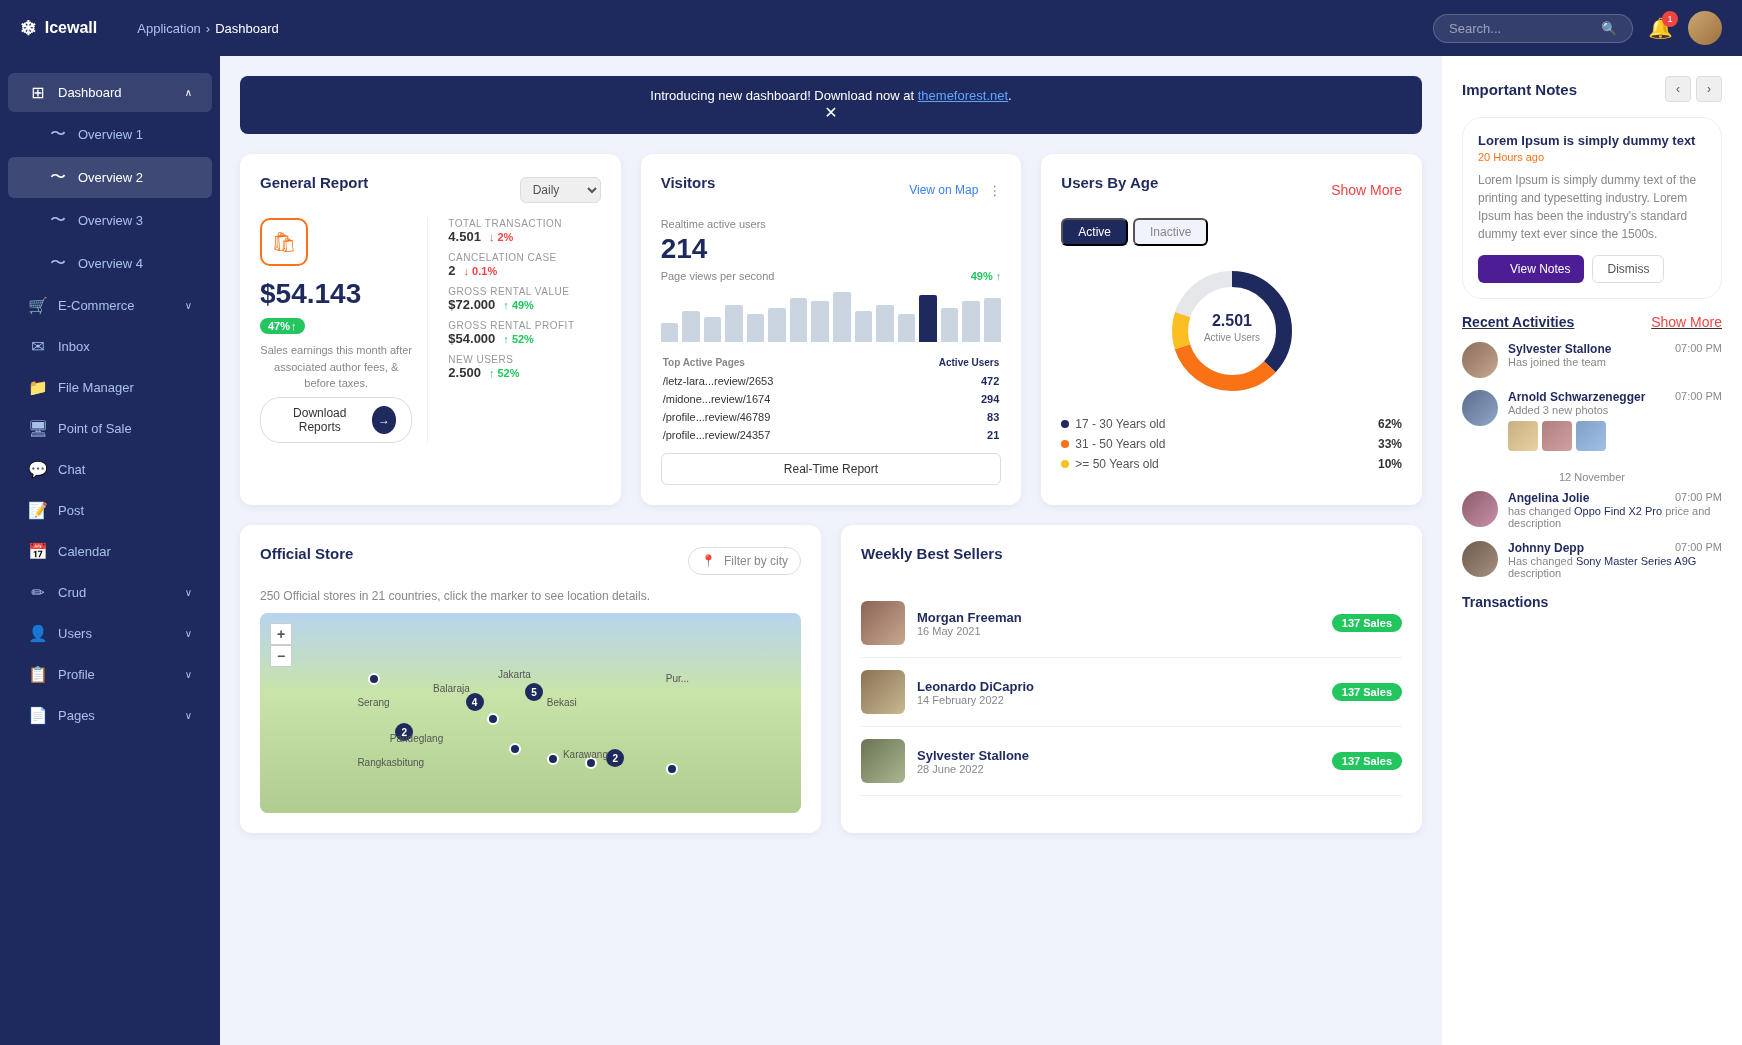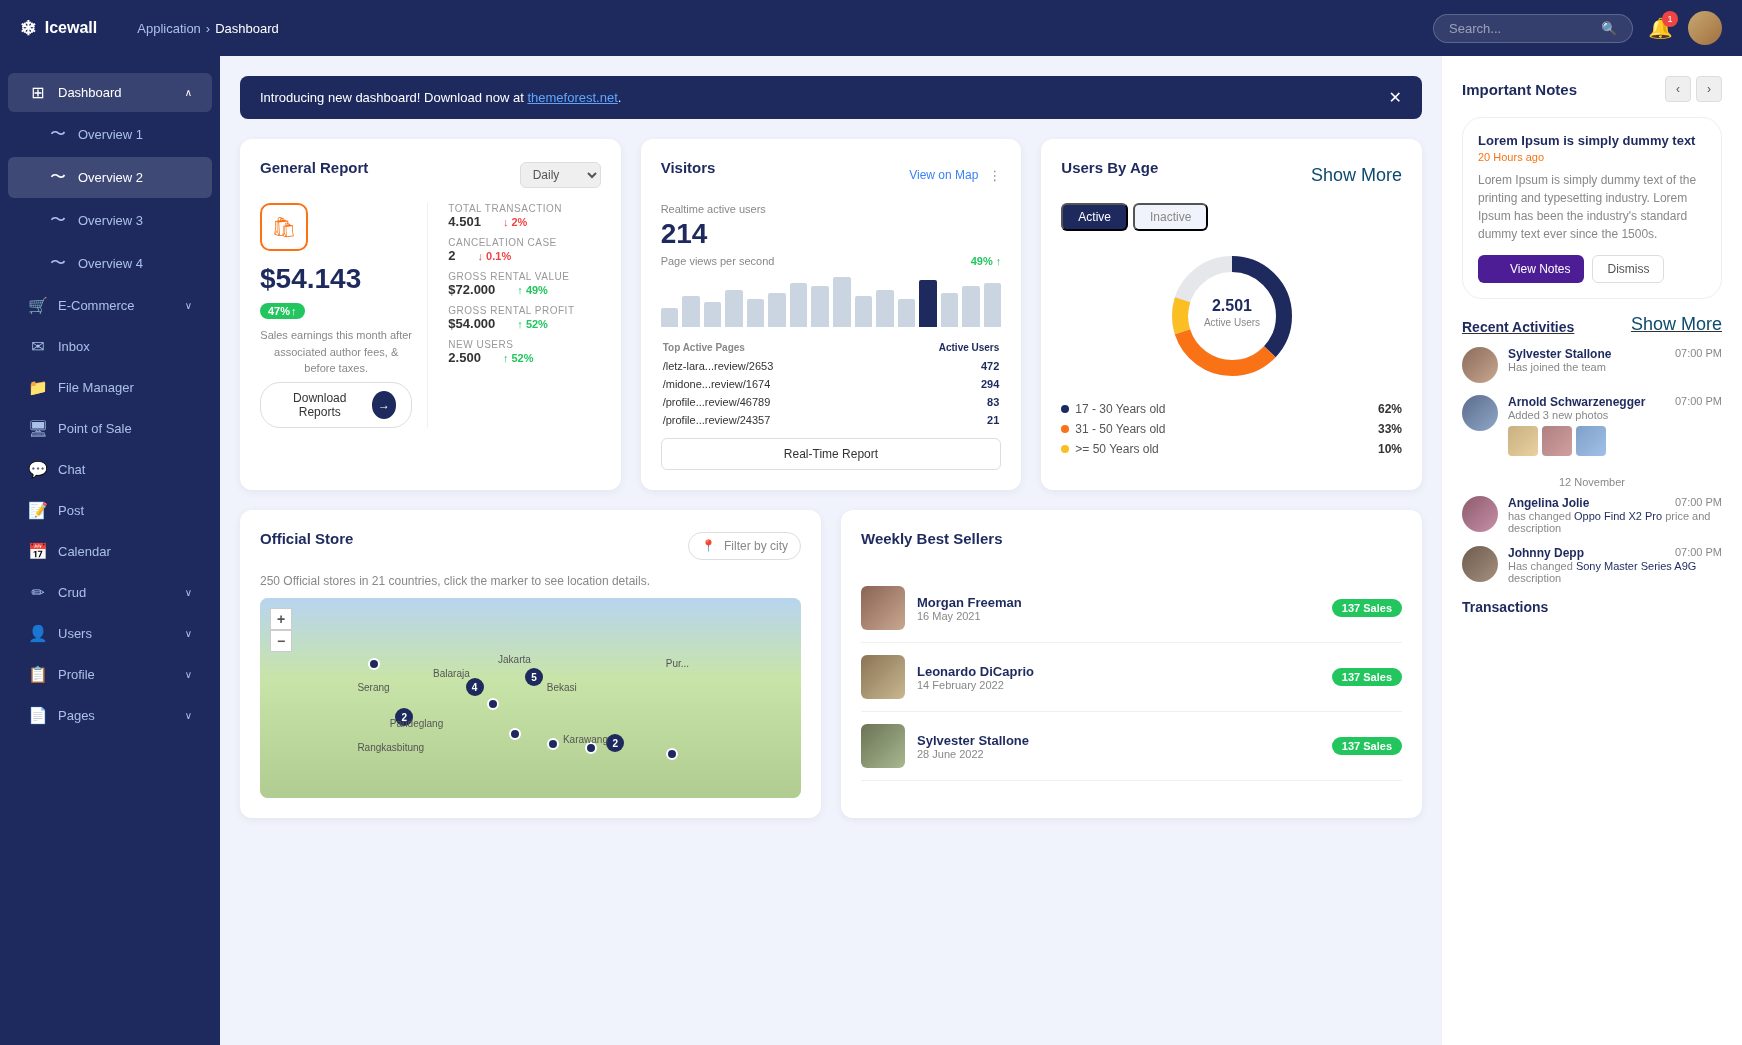--- a/index.html
+++ b/index.html
@@ -101,20 +101,21 @@
     .banner {
       background: #1e2a5e;
       color: white;
       padding: 12px 20px;
       border-radius: 8px;
       display: flex;
       align-items: center;
       justify-content: space-between;
       margin-bottom: 20px;
       font-size: 13px;
+      flex-direction: column;
     }
     .banner a { color: #60a5fa; }
     .banner-close { cursor: pointer; font-size: 16px; }
 
     
     .cards-row {
       display: grid;
       grid-template-columns: 1fr 1fr 1fr;
       gap: 20px;
       margin-bottom: 20px;
@@ -133,21 +134,21 @@
     }
     .report-icon-box {
       width: 48px; height: 48px;
       border: 2px solid #f97316;
       border-radius: 10px;
       display: flex; align-items: center; justify-content: center;
       color: #f97316; font-size: 20px;
     }
     .stat-row { margin-bottom: 8px; }
     .stat-label { font-size: 10px; color: #999; text-transform: uppercase; letter-spacing: 0.5px; }
-    .stat-value { font-size: 13px; font-weight: 600; color: #333; display: flex; align-items: center; gap: 22px; }
+    .stat-value { font-size: 13px; font-weight: 600; color: #333; display: flex; align-items: center; gap: 8px; }
     .badge-up { color: #22c55e; font-size: 11px; }
     .badge-down { color: #ef4444; font-size: 11px; }
     .dollar-amount { font-size: 28px; font-weight: 700; color: #1e2a5e; margin-bottom: 8px; }
     .percent-badge {
       display: inline-flex; align-items: center; gap: 1px;
       background: #22c55e; color: white;
       border-radius: 12px; padding: 2px 8px; font-size: 11px; font-weight: 600;
       margin-bottom: 8px;
     }
     .report-desc { font-size: 11px; color: #888; line-height: 1.5; margin-bottom: 5px; text-align: center; }
@@ -296,21 +297,21 @@
     .note-btn-primary { background: #4c1d95; color: white; border: none; padding-left: 32px; }
     .note-btn-secondary { background: white; color: #555; border: 1px solid #ddd; }
 
     
     .section-header {
       display: flex; align-items: flex-end; justify-content: space-between;
       margin-bottom: 12px;
       text-decoration: underline;
     }
     .section-title { font-size: 14px; font-weight: 600; color: #1e2a5e; }
-    .show-more { color: #0c4a6e; font-size: 18px; cursor: pointer; margin-left: 16px; }
+    .show-more { color: #ef4444; font-size: 14px; cursor: pointer; margin-left: 16px; }
     .activity-item {
       display: flex; align-items: flex-start; gap: 10px;
       margin-bottom: 12px;
     }
     .activity-avatar {
       width: 36px; height: 36px; border-radius: 50%; flex-shrink: 0;
       overflow: hidden;
     }
     .activity-avatar div { width: 100%; height: 100%; }
     .activity-info { flex: 1; }

